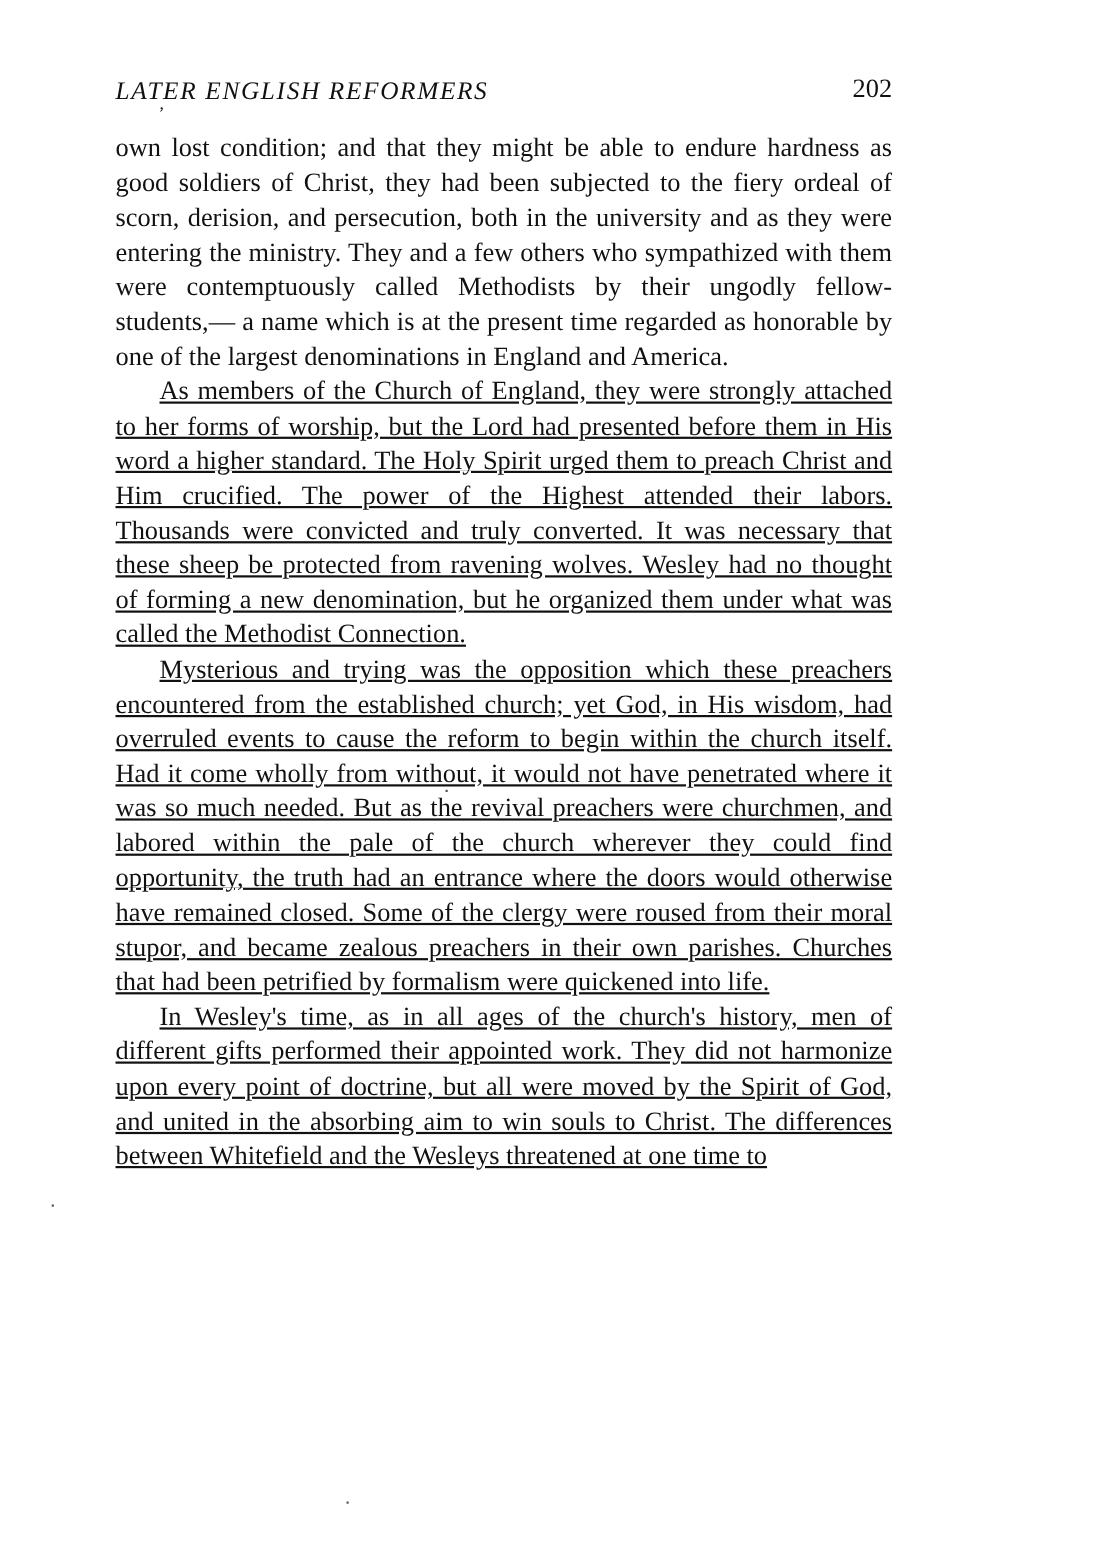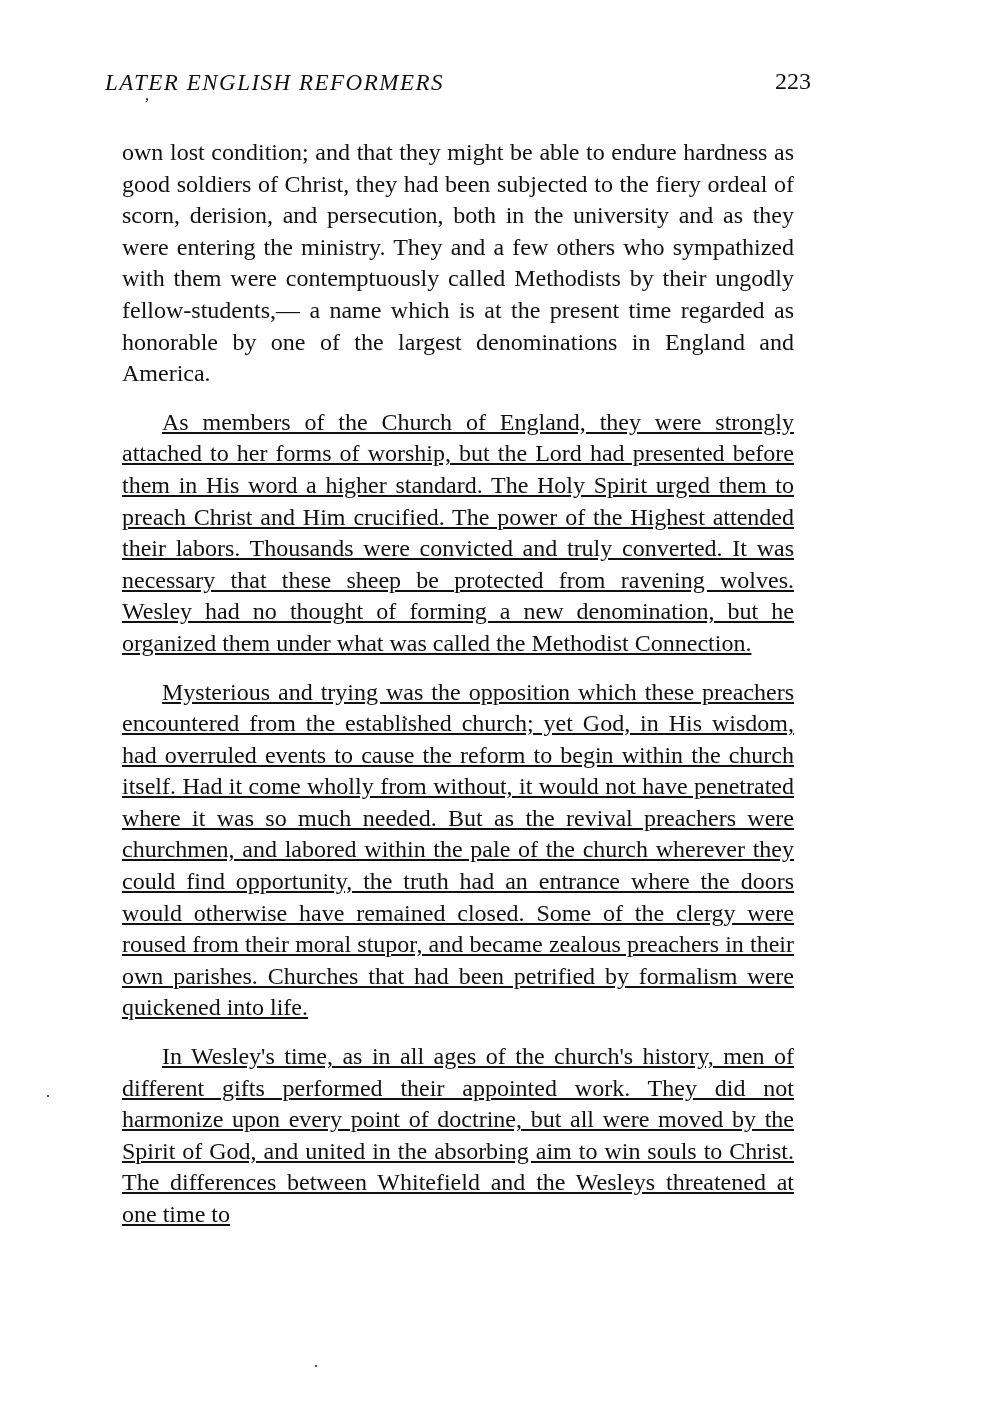--- a/index.html
+++ b/index.html
@@ -5,33 +5,33 @@
   html, body { margin: 0; padding: 0; background: #ffffff; }
   body { width: 1000px; height: 1407px; position: relative; overflow: hidden;
          font-family: "Liberation Serif", "DejaVu Serif", serif; color: #111; }
   .page { position: absolute; left: 0; top: 0; width: 1000px; height: 1407px; }
   .header { position: absolute; top: 68px; left: 105px; width: 706px; height: 36px; }
   .running-title { position: absolute; left: 0; right: 0; 
          font-style: italic; font-size: 23px; letter-spacing: 1.5px; top: 2px; }
   .page-number { position: absolute; right: 0; top: 0; font-size: 24px; }
   .stray-mark { position: absolute; left: 40px; top: 18px; font-size: 16px; }
   .body-text { position: absolute; top: 120px; left: 105px; width: 706px; }
-  .para { margin: 17px; font-size: 24px; line-height: 31.6px; text-align: justify;
+  .para { margin: 0; font-size: 24px; line-height: 31.6px; text-align: justify;
           text-align-last: left; hyphens: none; }
   .para.indent { text-indent: 40px; text-decoration: underline; }
   .dot { position: absolute; width: 2px; height: 2px; background: #555; }
 </style>
 </head>
 <body>
 
 <div class="page">
   <div class="header">
     <span class="stray-mark">,</span>
     <div class="running-title">LATER ENGLISH REFORMERS</div>
-    <div class="page-number">223</div>
+    <div class="page-number">202</div>
   </div>
 
   <div class="body-text">
     <p class="para">own lost condition; and that they might be able to endure hardness as good soldiers of Christ, they had been subjected to the fiery ordeal of scorn, derision, and persecution, both in the university and as they were entering the ministry. They and a few others who sympathized with them were contemptuously called Methodists by their ungodly fellow-students,— a name which is at the present time regarded as honorable by one of the largest denominations in England and America.</p>
     <p class="para indent">As members of the Church of England, they were strongly attached to her forms of worship, but the Lord had presented before them in His word a higher standard. The Holy Spirit urged them to preach Christ and Him crucified. The power of the Highest attended their labors. Thousands were convicted and truly converted. It was necessary that these sheep be protected from ravening wolves. Wesley had no thought of forming a new denomination, but he organized them under what was called the Methodist Connection.</p>
     <p class="para indent">Mysterious and trying was the opposition which these preachers encountered from the established church; yet God, in His wisdom, had overruled events to cause the reform to begin within the church itself. Had it come wholly from without, it would not have penetrated where it was so much needed. But as the revival preachers were churchmen, and labored within the pale of the church wherever they could find opportunity, the truth had an entrance where the doors would otherwise have remained closed. Some of the clergy were roused from their moral stupor, and became zealous preachers in their own parishes. Churches that had been petrified by formalism were quickened into life.</p>
     <p class="para indent">In Wesley's time, as in all ages of the church's history, men of different gifts performed their appointed work. They did not harmonize upon every point of doctrine, but all were moved by the Spirit of God, and united in the absorbing aim to win souls to Christ. The differences between Whitefield and the Wesleys threatened at one time to</p>
   </div>
 
   <span class="dot" style="left:405px; top:718px;"></span>

